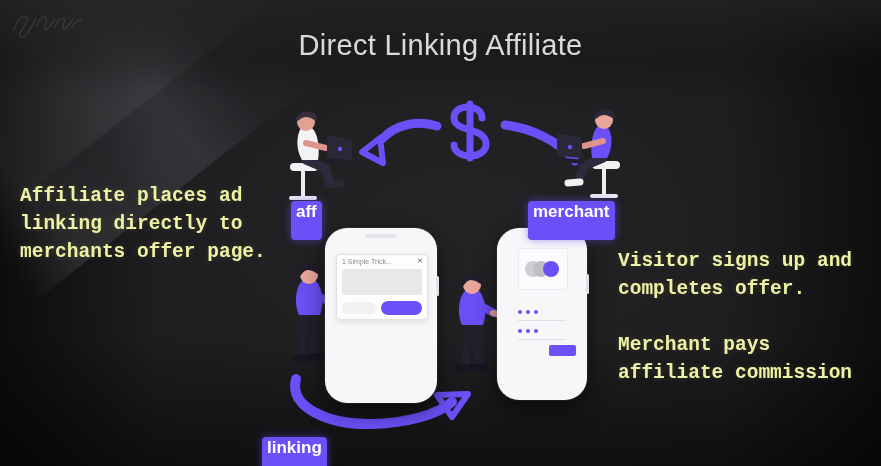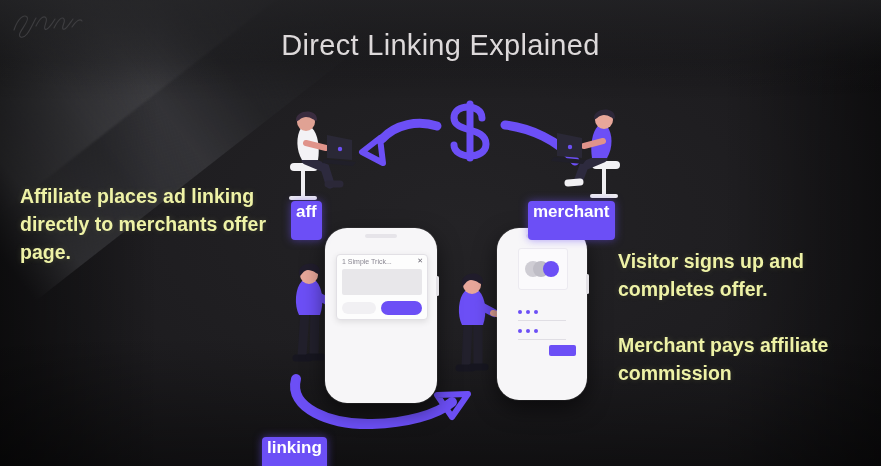--- a/index.html
+++ b/index.html
@@ -94,21 +94,21 @@
     font-family: "Liberation Sans", sans-serif;
   }
 
   
   .callout {
     position: absolute;
     color: #eef2a6;
     font-weight: bold;
     font-size: 19.5px;
     line-height: 28px;
-    font-family: Liberation Sans, sans-serif;
+    font-family: Liberation Mono, monospace;
     text-shadow: 0 0 6px rgba(200,210,110,0.18);
   }
   #callout-affiliate { left: 20px; top: 182px; width: 280px; }
   #callout-visitor-clicks { left: 111px; top: 293px; width: 230px; }
   #callout-signup { left: 618px; top: 247px; width: 250px; }
   #callout-commission { left: 618px; top: 331px; width: 250px; }
 
   
   .pill {
     position: absolute;
@@ -270,21 +270,21 @@
   <div class="bg-vignette"></div>
 
   <svg class="signature" viewBox="0 0 78 34">
     <path d="M4 22 C8 10, 14 6, 17 9 C20 12, 12 20, 10 25 C8 30, 13 31, 17 26 C21 21, 24 13, 26 10
              M26 18 C30 10, 34 7, 36 10 C38 13, 33 19, 35 21 C37 23, 42 16, 45 11
              M44 20 C48 12, 52 8, 54 11 C56 14, 51 19, 53 21 C55 23, 60 15, 63 11
              M62 19 C66 13, 70 10, 72 13" fill="none" stroke="#6e6d70" stroke-width="1.1" stroke-linecap="round"></path>
   </svg>
 
   <div class="title-bar"></div>
-  <div class="page-title">Direct Linking Explained</div>
+  <div class="page-title">Direct Linking Affiliate</div>
 
   <svg class="art-layer" viewBox="0 0 881 466">
 
     <g>
       <path d="M470 104 L470 158" stroke="#6c4ff6" stroke-width="7" stroke-linecap="round" fill="none"></path>
       <path d="M482 118 C482 110, 474 107, 468 107 C460 107, 454 111, 454 118
                C454 126, 464 128, 470 130 C477 132, 486 135, 486 144
                C486 152, 478 156, 470 156 C462 156, 454 152, 454 145" stroke="#6c4ff6" stroke-width="7" stroke-linecap="round" stroke-linejoin="round" fill="none"></path>
     </g>
 

